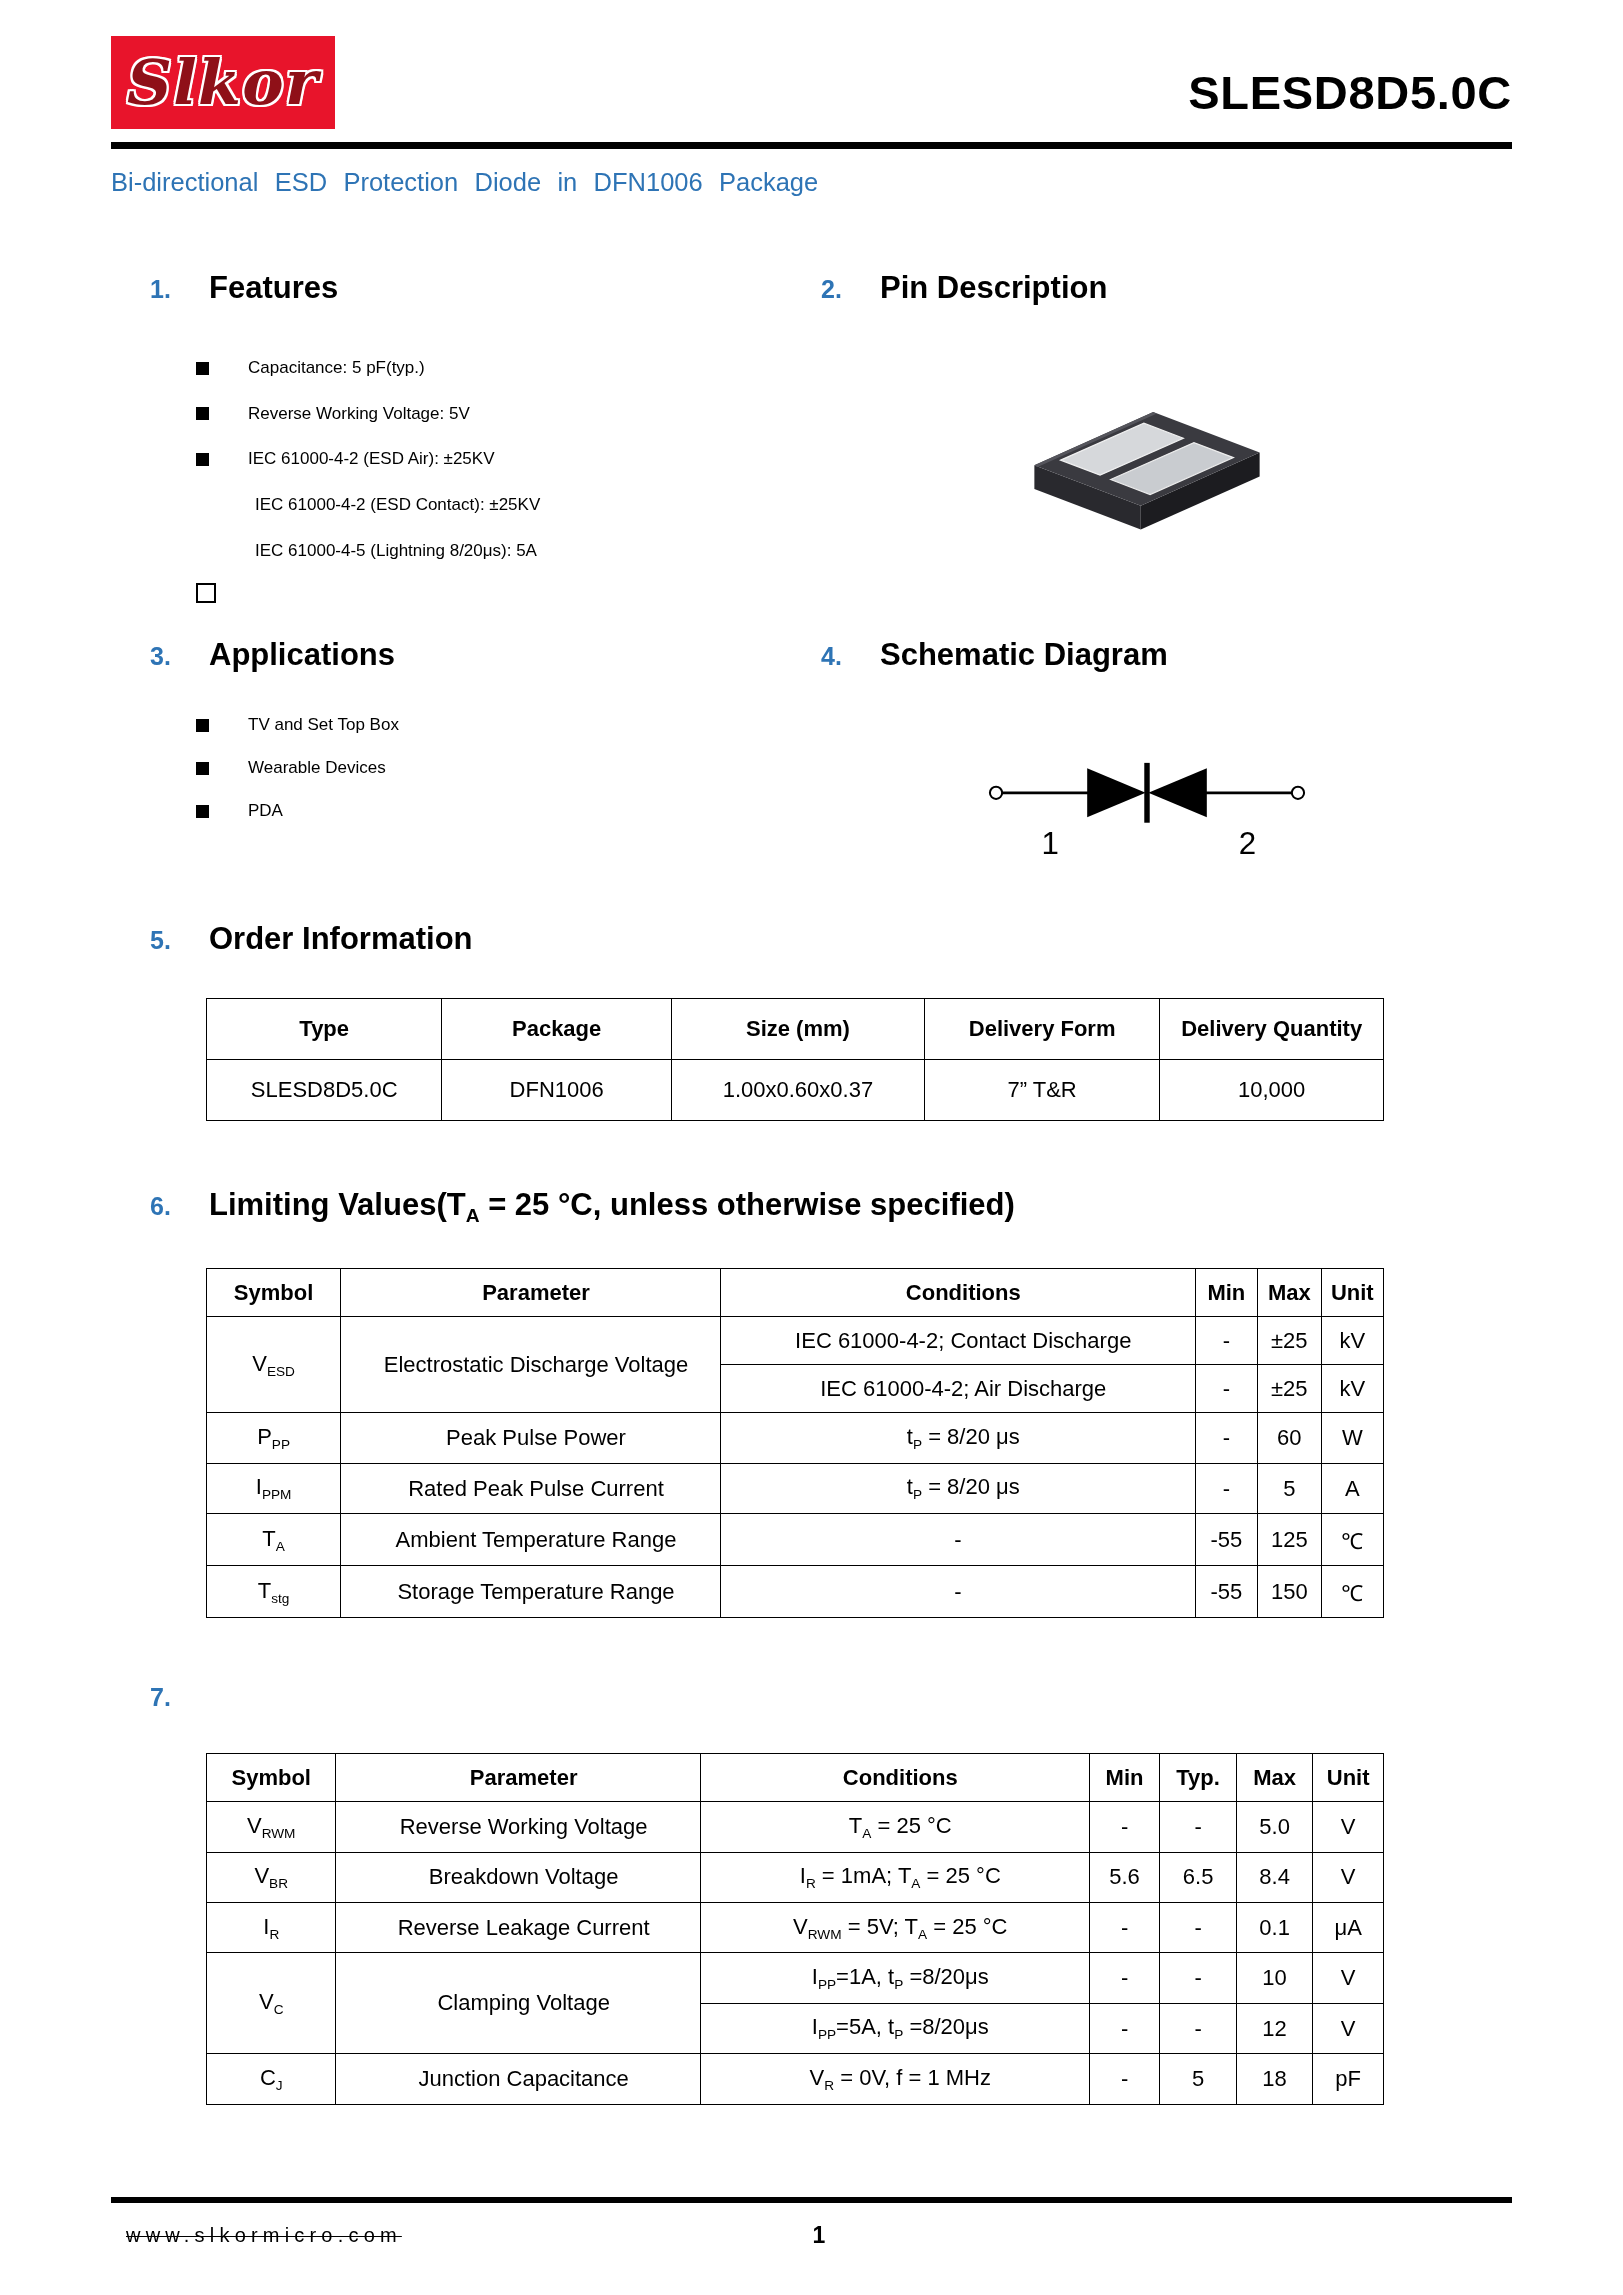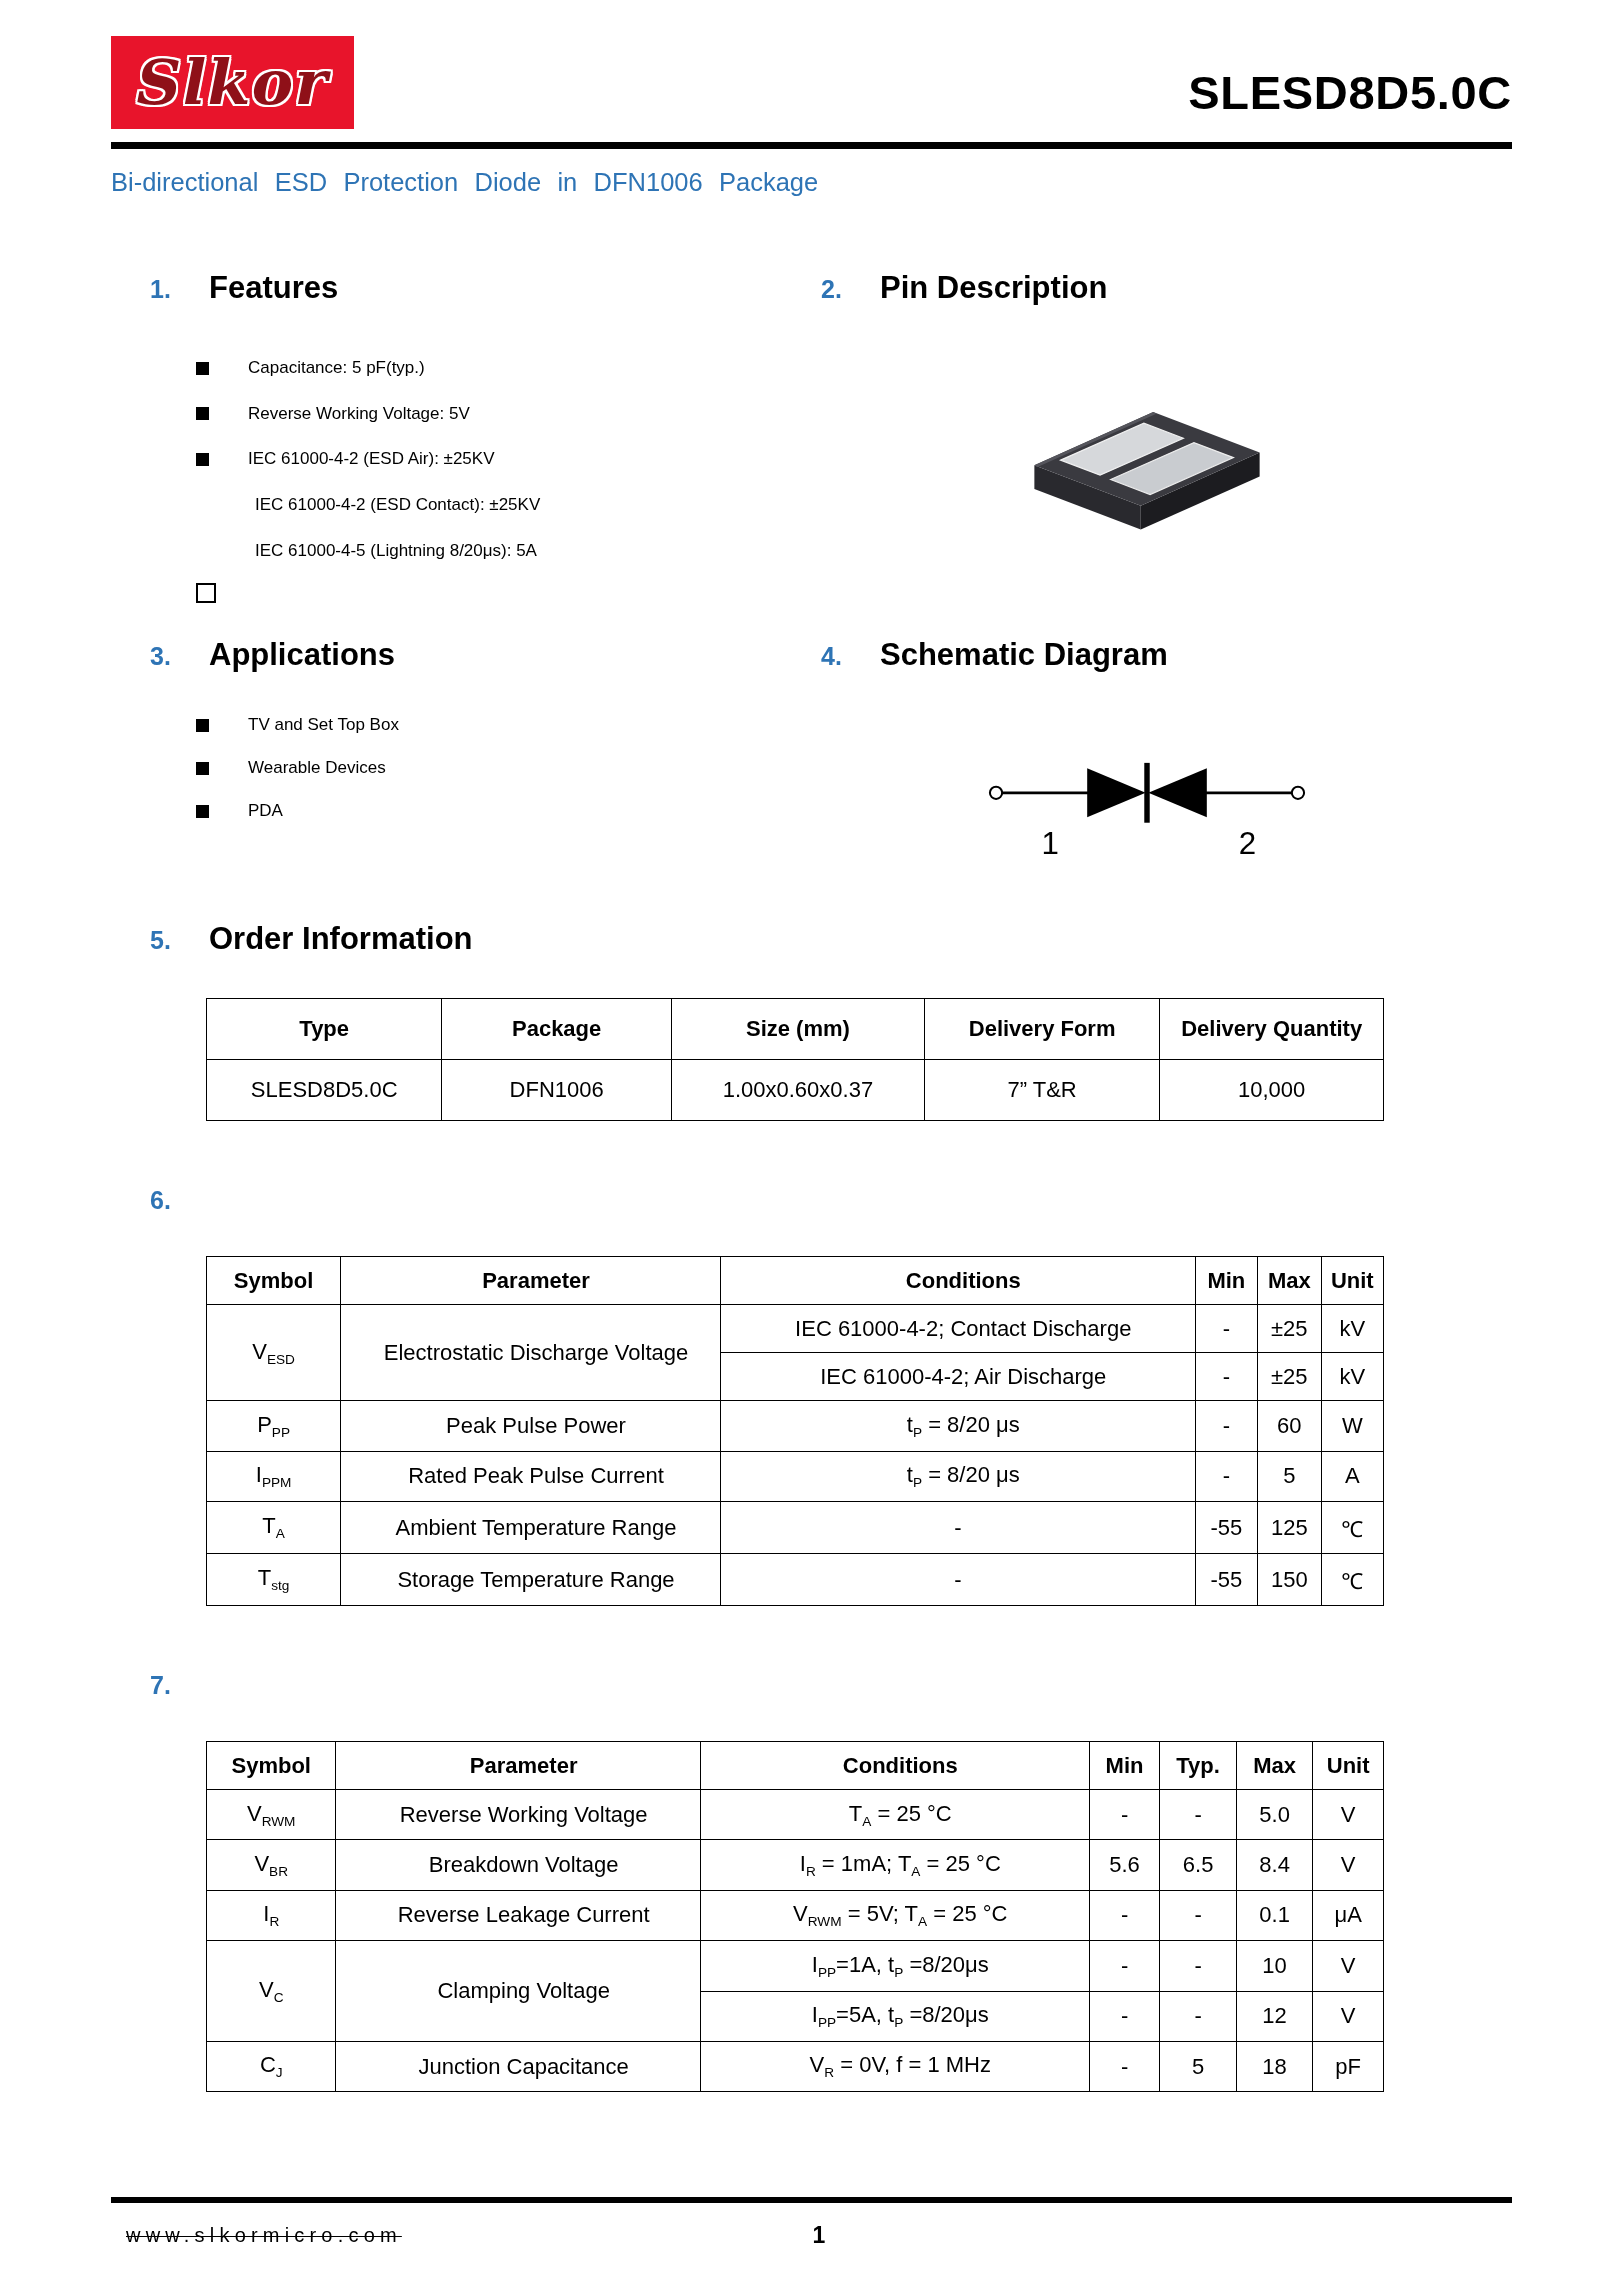--- a/index.html
+++ b/index.html
@@ -2,21 +2,21 @@
 <html style="font-size:10.5px"><head>
 <meta charset="utf-8">
 <style>
   * { margin:0; padding:0; box-sizing:border-box; }
   html, body { background:#ffffff; }
   body { width:1623px; color:#000; font-family:"Liberation Sans", sans-serif; }
   .page { position:relative; width:1623px; height:2295px; padding:36px 111px 0 111px; background:#fff; overflow:hidden; }
 
   
   .header { display:flex; justify-content:space-between; align-items:flex-start; }
-  .logo { width:243px; height:93px; background:#e8142b; display:flex; align-items:center; justify-content:center; }
+  .logo { width:224px; height:93px; background:#e8142b; display:flex; align-items:center; justify-content:center; }
   .logo-text {
     font-family:"DejaVu Serif", serif; font-style:italic; font-weight:700;
     font-size:62px; color:#8f1018; letter-spacing:1.3px;
     text-shadow:-2px -2px 0 #fff, 2px -2px 0 #fff, -2px 2px 0 #fff, 2px 2px 0 #fff,
                 0 -2px 0 #fff, 0 2px 0 #fff, -2px 0 0 #fff, 2px 0 0 #fff;
   }
   .part-number { font-size:47px; font-weight:700; margin-top:29px; letter-spacing:0.7px; }
   .header-rule { height:6.5px; background:#000; margin-top:13px; }
   .subtitle { margin-top:19.6px; font-size:25.5px; color:#2e74b5; word-spacing:9.2px; }
 
@@ -187,20 +187,21 @@
             <td>7” T&amp;R</td>
             <td>10,000</td>
           </tr>
         </tbody>
       </table>
   </section>
 
   <section>
     <div class="sec-head mt-big">
       <span class="sec-num">6.</span>
+      <span class="sec-title"><span>Limiting Values(T</span><sub>A</sub><span> = 25 °C, unless otherwise specified)</span></span>
     </div>
     <table class="data-table spec-table" data-table="limiting.table">
         <thead>
           <tr>
             <th style="width: 11.4%;">Symbol</th>
             <th class="al" style="width: 32.3%;">Parameter</th>
             <th class="al" style="width: 40.3%;">Conditions</th>
             <th style="width: 5.3%;">Min</th>
             <th style="width: 5.4%;">Max</th>
             <th style="width: 5.3%;">Unit</th>

